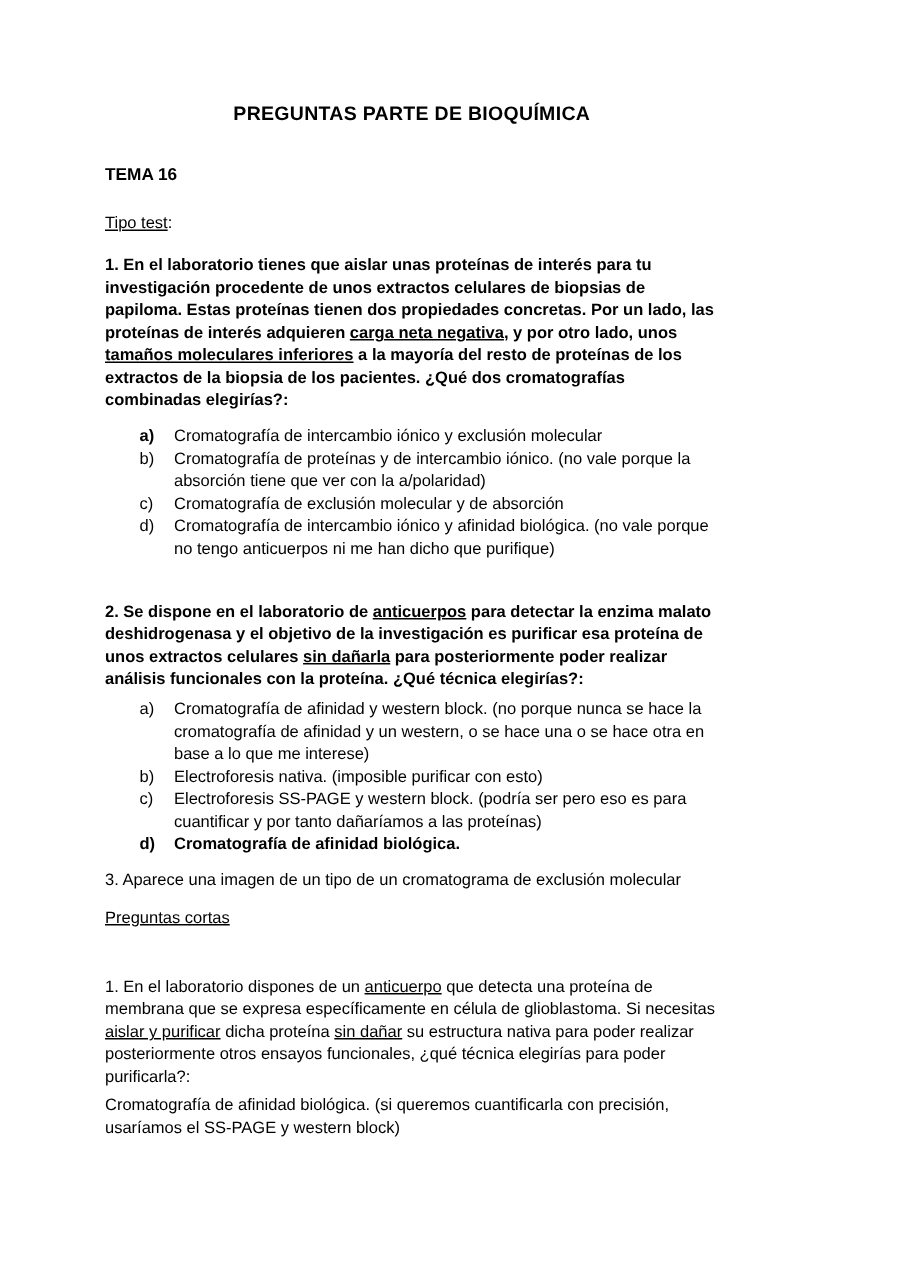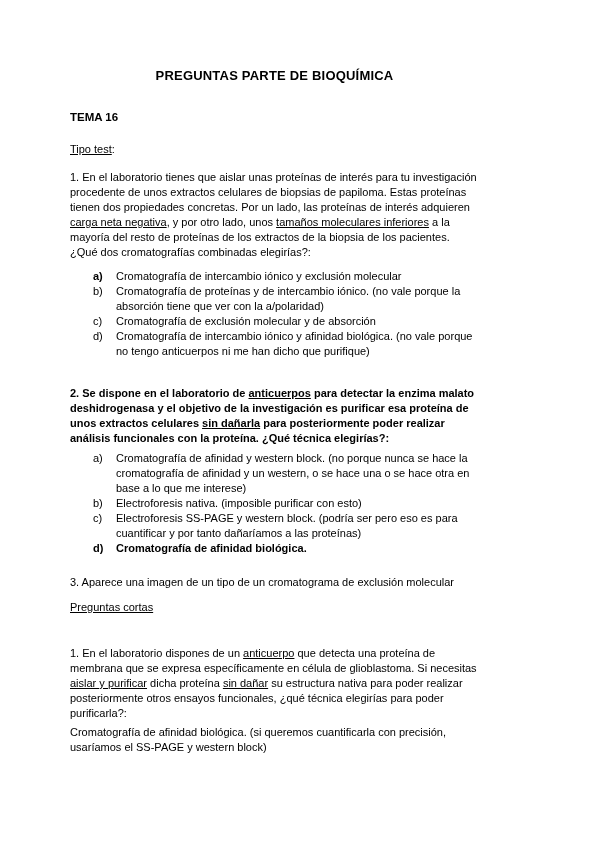--- a/index.html
+++ b/index.html
@@ -39,23 +39,23 @@
     font-size: 11px;
     line-height: 15px;
     font-weight: normal;
   }
   h3.subheading.cortas {
     margin-top: 10px;
   }
   .para {
     margin: 0;
   }
-  .q1 { margin-top: 13px; }
+  .q1 { margin-top: 13px; font-weight: bold; }
   .q2 { margin-top: 27px; font-weight: bold; }
-  .q3 { margin-top: 19px; }
+  .q3 { margin-top: 9px; }
   .pcq1 { margin-top: 31px; }
   .answer { margin-top: 4px; }
   ul.options {
     list-style: none;
     margin: 0;
     padding: 0;
   }
   ul.options.opts1 { margin-top: 9px; }
   ul.options.opts2 { margin-top: 5px; }
   ul.options li {

